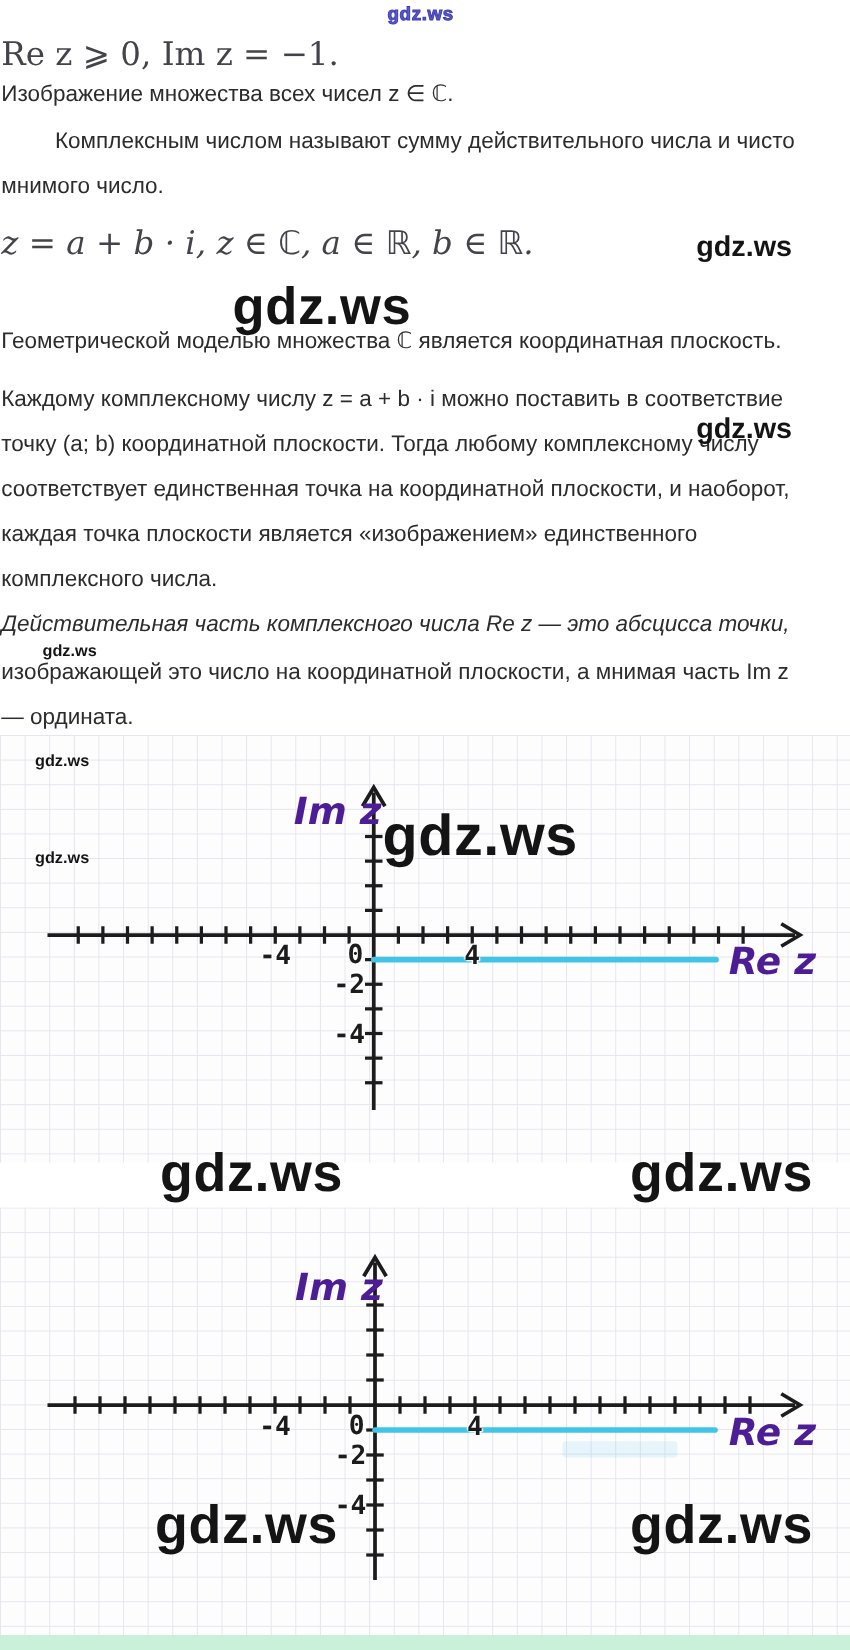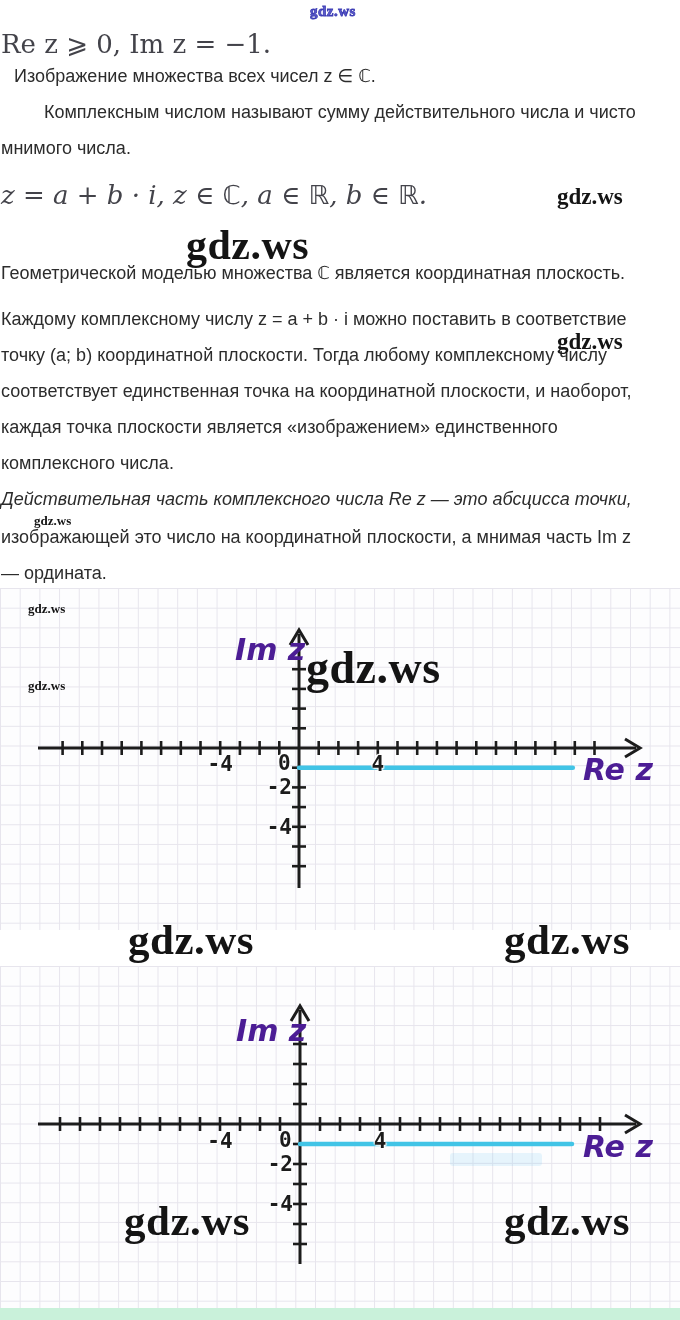--- a/index.html
+++ b/index.html
@@ -17,41 +17,41 @@
   .grid2{top:966px;height:344px;}
   #graphs{position:absolute;left:0;top:0;width:680px;height:1320px;z-index:2;pointer-events:none;}
   #labels{position:absolute;left:0;top:0;width:680px;height:1320px;z-index:3;pointer-events:none;}
   #labels div{position:absolute;white-space:nowrap;}
   .axis-name{font-family:"DejaVu Sans","Liberation Sans",sans-serif;font-style:italic;font-weight:600;
              font-size:30px;color:#4c1d95;}
   .tick-label{font-family:"DejaVu Sans Mono","DejaVu Sans",monospace;font-weight:700;font-size:21px;
               color:#1c1c1c;line-height:26px;
               text-shadow:0 0 2px #fff,0 0 2px #fff,1px 1px 1px #fff,-1px -1px 1px #fff;}
   .wm{position:absolute;white-space:nowrap;color:#141414;z-index:4;
-      font-family:Liberation Serif, serif;font-weight:600;}
+      font-family:Liberation Sans, sans-serif;font-weight:600;}
   .wm-top{font-size:15px;font-weight:700;color:#5a5ac8;letter-spacing:.5px;
           -webkit-text-stroke:.8px #3c3cb4;}
   .wm-md{font-size:23px;font-weight:600;}
   .wm-lg{font-size:42px;letter-spacing:.5px;}
   .wm-xl{font-size:43px;letter-spacing:.5px;}
   .wm-xs{font-size:13px;font-weight:700;}
   .ghost{position:absolute;z-index:2;background:rgba(110,200,240,0.16);border-radius:3px;}
   .footer{position:absolute;left:0;top:1308px;width:680px;height:12px;z-index:5;}
 </style>
 </head>
 <body>
 
 <div class="page">
 
   <span class="wm wm-top" style="left:310px;top:3px;">gdz.ws</span>
 
   <div class="txt math" style="top:29px;">Re z ⩾ 0, Im z = −1.</div>
-  <div class="txt" style="top:65px;padding-left:13px;">Изображение множества всех чисел z ∈ ℂ.</div>
+  <div class="txt" style="top:65px;">Изображение множества всех чисел z ∈ ℂ.</div>
   <div class="txt" style="top:102px;margin-left:43px;">Комплексным числом называют сумму действительного числа и чисто</div>
-  <div class="txt" style="top:138px;">мнимого числа.</div>
+  <div class="txt" style="top:138px;">мнимого число.</div>
   <div class="txt math mitalic" style="top:180px;">z = a + b · i, z ∈ ℂ, a ∈ ℝ, b ∈ ℝ.</div>
   <div class="txt" style="top:262px;">Геометрической моделью множества ℂ является координатная плоскость.</div>
   <div class="txt" style="top:309px;">Каждому комплексному числу z = a + b · i можно поставить в соответствие</div>
   <div class="txt" style="top:345px;">точку (a; b) координатной плоскости. Тогда любому комплексному числу</div>
   <div class="txt" style="top:417px;">каждая точка плоскости является «изображением» единственного</div>
   <div class="txt" style="top:381px;">соответствует единственная точка на координатной плоскости, и наоборот,</div>
   <div class="txt" style="top:453px;">комплексного числа.</div>
   <div class="txt" style="top:489px;font-style:italic;">Действительная часть комплексного числа Re z — это абсцисса точки,</div>
   <div class="txt" style="top:527px;">изображающей это число на координатной плоскости, а мнимая часть Im z</div>
   <div class="txt" style="top:563px;">— ордината.</div>

